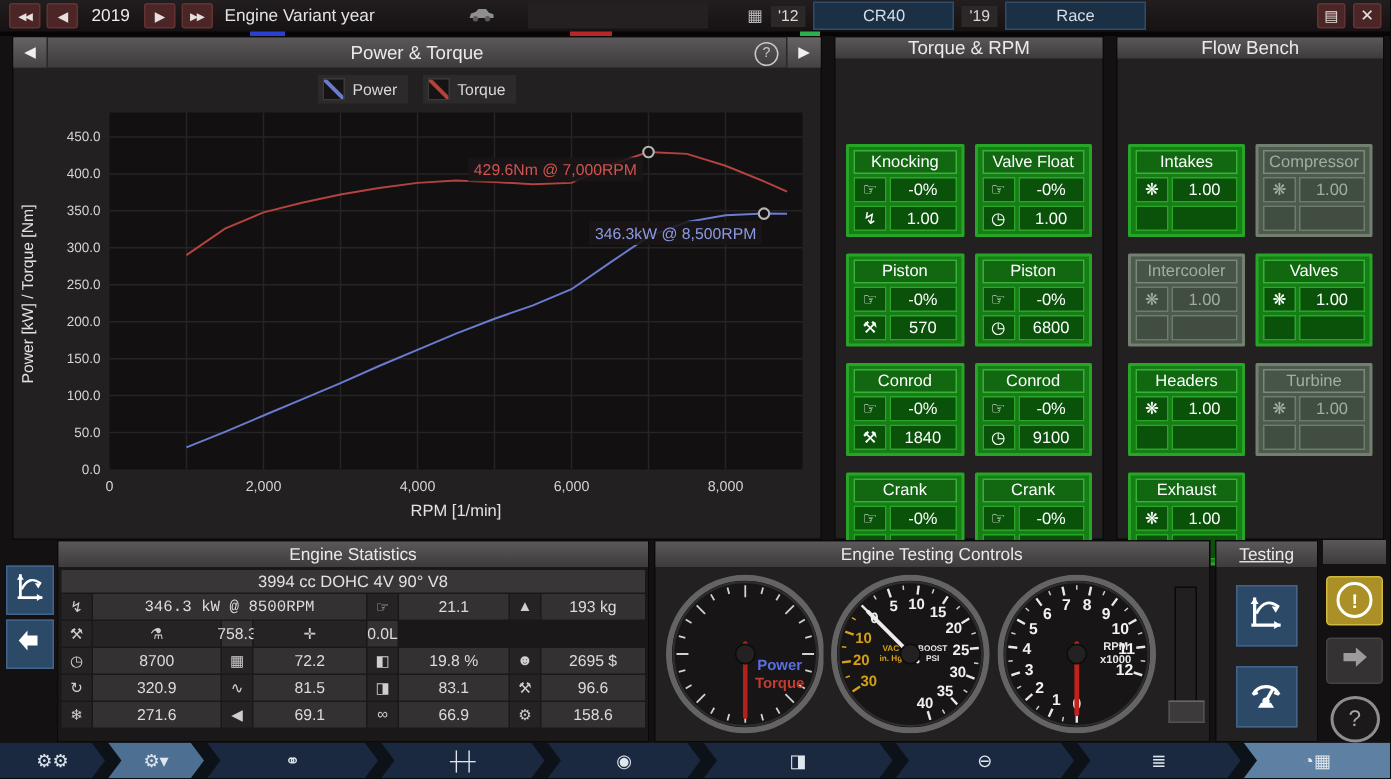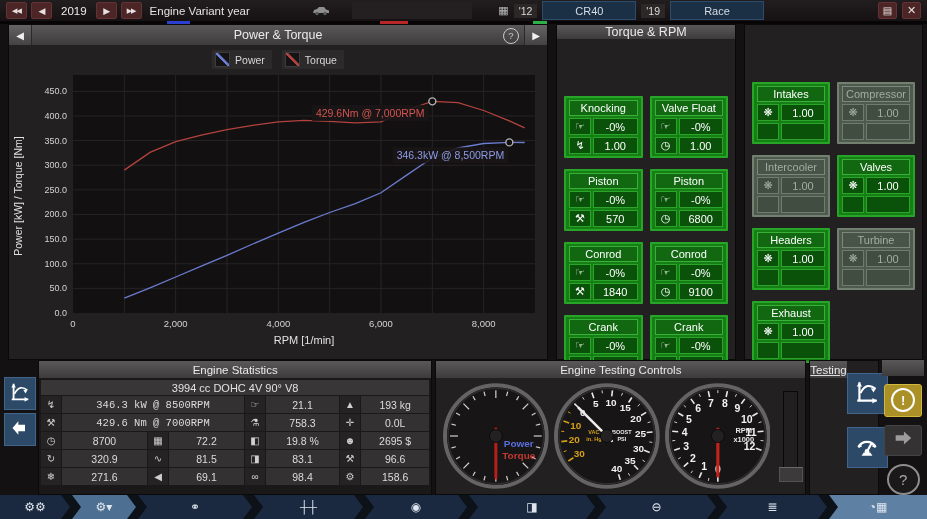--- a/index.html
+++ b/index.html
@@ -52,21 +52,21 @@
   .stat-row{display:grid;grid-template-columns:20px 85px 20px 75px 20px 73px 20px 1fr;gap:1px;height:17px;}
   .sic{background:#262324;color:#cfcfcf;font-size:10px;display:flex;align-items:center;justify-content:center;}
   .sval{background:#343132;color:#dcdcdc;font-size:10.5px;display:flex;align-items:center;justify-content:center;}
   .sval.wide{grid-column:2/5;font-family:Liberation Mono, monospace;}
   .controls-panel{width:371px;display:flex;flex-direction:column;}
   .controls-body{flex:1;display:flex;align-items:center;gap:5px;padding-left:7px;}
   .gauge-svg{width:106px;height:106px;}
   .slider-col{width:30px;height:100%;display:flex;align-items:center;justify-content:center;position:relative;}
   .slider-track{width:13px;height:88px;background:#211f20;border:1px solid #0a0909;position:relative;cursor:pointer;}
   .slider-handle{position:absolute;left:-5px;bottom:-2px;width:22px;height:13px;background:#3c3a3b;border:1px solid #555253;border-top-color:#6a6768;}
-  .testing-panel{width:70px;display:flex;flex-direction:row;text-decoration:underline;}
+  .testing-panel{width:70px;display:flex;flex-direction:column;text-decoration:underline;}
   .testing-body{flex:1;display:flex;flex-direction:column;align-items:center;gap:13px;padding-top:12px;}
   .t-btn{width:39px;height:39px;background:#2c4a68;border:1px solid #41648a;display:flex;align-items:center;justify-content:center;cursor:pointer;}
   .right-rail{width:42px;display:flex;flex-direction:column;align-items:center;gap:8px;}
   .rail-hdr{height:17px;width:100%;background:linear-gradient(#5b5859,#3e3b3c);}
   .warn-btn{width:36px;height:33px;background:#ab8f27;border:1px solid #d2b83c;border-radius:3px;display:flex;align-items:center;justify-content:center;cursor:pointer;}
   .warn-circ{width:20px;height:20px;border:2.4px solid #fff;border-radius:50%;color:#fff;font-weight:bold;font-size:13px;display:flex;align-items:center;justify-content:center;}
   .next-btn{width:36px;height:31px;background:#343233;border:1px solid #454343;border-radius:3px;display:flex;align-items:center;justify-content:center;cursor:pointer;}
   .help-btn{width:29px;height:29px;border-radius:50%;border:2.2px solid #8e8e8e;color:#a8a8a8;font-size:15px;display:flex;align-items:center;justify-content:center;cursor:pointer;background:#1b191a;}
   
   .toolbar{height:24px;background:#0d1219;display:flex;}
@@ -280,20 +280,21 @@
             </div>
             <div class="card-row">
               <span class="ci">◷</span>
               <span class="cv">8900</span>
             </div>
           </div>
       </div>
     </section>
 
     <section class="panel flow-panel">
+      <div class="panel-header">Flow Bench</div>
       <div class="card-grid">
         <div class="card">
             <div class="card-title">Intakes</div>
             <div class="card-row">
               <span class="ci">❋</span>
               <span class="cv">1.00</span>
             </div>
             <div class="card-row">
               <span class="ci"></span>
               <span class="cv"></span>
@@ -393,21 +394,20 @@
         <div class="stat-row">
           <span class="sic">↯</span>
             <span class="sval wide">346.3 kW @ 8500RPM</span>
           <span class="sic">☞</span>
             <span class="sval">21.1</span>
           <span class="sic">▲</span>
             <span class="sval">193 kg</span>
         </div>
         <div class="stat-row">
           <span class="sic">⚒</span>
-            <span class="sval wide">429.6 Nm @ 7000RPM</span>
           <span class="sic">⚗</span>
             <span class="sval">758.3</span>
           <span class="sic">✛</span>
             <span class="sval">0.0L</span>
         </div>
         <div class="stat-row">
           <span class="sic">◷</span>
             <span class="sval">8700</span>
           <span class="sic">▦</span>
             <span class="sval">72.2</span>
@@ -425,21 +425,21 @@
             <span class="sval">83.1</span>
           <span class="sic">⚒</span>
             <span class="sval">96.6</span>
         </div>
         <div class="stat-row">
           <span class="sic">❄</span>
             <span class="sval">271.6</span>
           <span class="sic">◀</span>
             <span class="sval">69.1</span>
           <span class="sic">∞</span>
-            <span class="sval">98.4</span>
+            <span class="sval">66.9</span>
           <span class="sic">⚙</span>
             <span class="sval">158.6</span>
         </div>
       </div>
     </section>
 
     <section class="panel controls-panel">
       <div class="stats-header">Engine Testing Controls</div>
       <div class="controls-body">
         <svg id="gauge-dyno" class="gauge-svg" viewBox="0 0 106 106">

